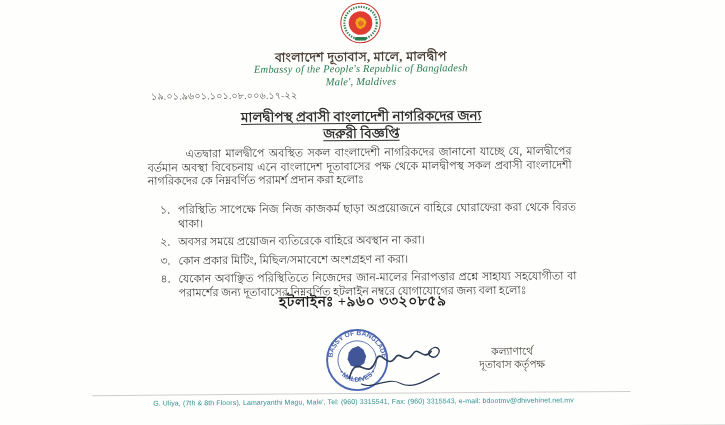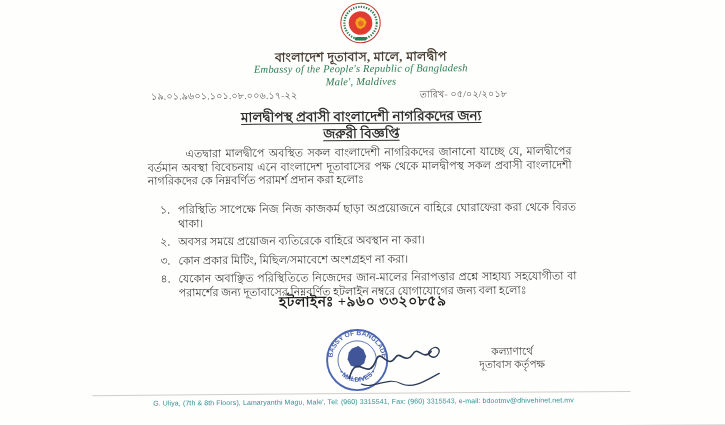--- a/index.html
+++ b/index.html
@@ -70,21 +70,20 @@
         <rect x="17" y="40" width="14" height="4" rx="2" fill="#2e7d52"></rect>
       </svg>
     </div>
 
     <div class="org-bn">বাংলাদেশ দূতাবাস, মালে, মালদ্বীপ</div>
     <div class="org-en l1">Embassy of the People's Republic of Bangladesh</div>
     <div class="org-en l2">Male', Maldives</div>
 
     <div class="ref-row">
       <span>১৯.০১.৯৬০১.১০১.০৮.০০৬.১৭-২২</span>
-      <span>তারিখ- ০৫/০২/২০১৮</span>
     </div>
 
     <div class="title">
       <div><span class="u">মালদ্বীপস্থ প্রবাসী বাংলাদেশী নাগরিকদের জন্য</span></div>
       <div><span class="u">জরুরী বিজ্ঞপ্তি</span></div>
     </div>
 
     <div class="intro">এতদ্বারা মালদ্বীপে অবস্থিত সকল বাংলাদেশী নাগরিকদের জানানো যাচ্ছে যে, মালদ্বীপের বর্তমান অবস্থা বিবেচনায় এনে বাংলাদেশ দূতাবাসের পক্ষ থেকে মালদ্বীপস্থ সকল প্রবাসী বাংলাদেশী নাগরিকদের কে নিম্নবর্ণিত পরামর্শ প্রদান করা হলোঃ</div>
 
     <div class="advice">

